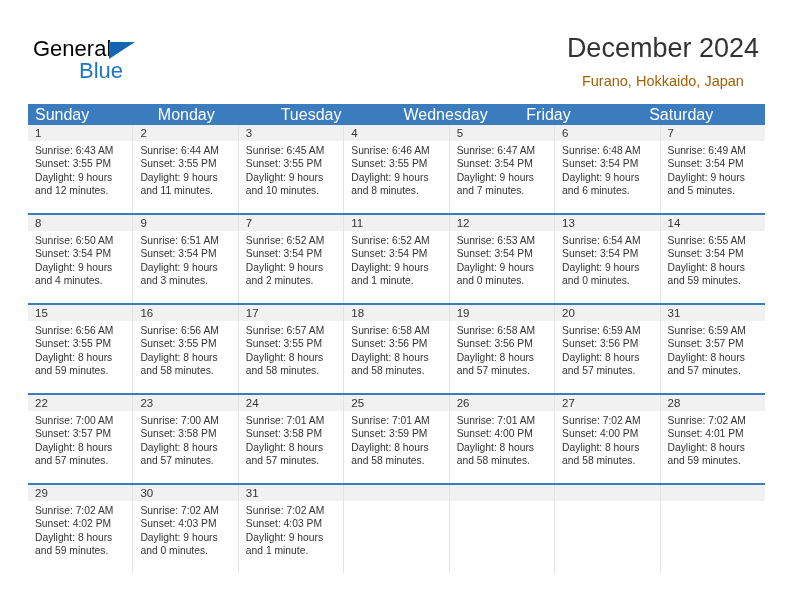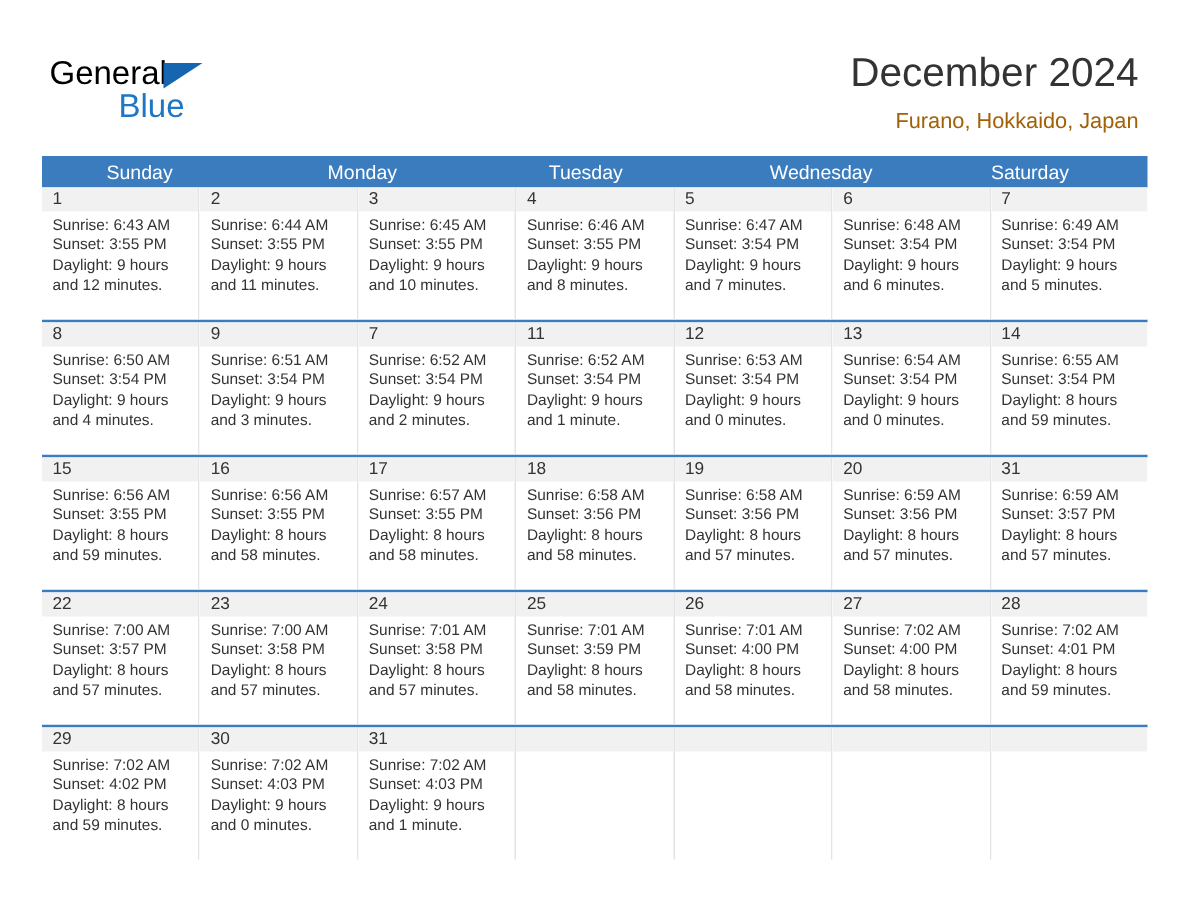--- a/index.html
+++ b/index.html
@@ -62,21 +62,21 @@
     font-size: 22px;
     color: #1e76c4;
     line-height: 24px;
     font-family: "Liberation Sans", sans-serif;
     margin-left: 18px;
   }
   .title-block {
     position: absolute;
     right: 33px;
     top: 32px;
-    text-align: right;
+    text-align: center;
   }
   .cal-title {
     font-size: 27px;
     color: #333333;
     line-height: 32px;
     white-space: nowrap;
   }
   .cal-sub {
     font-size: 14.5px;
     color: #a16207;
@@ -94,27 +94,26 @@
   }
   .dow-row {
     display: flex;
     width: 100%;
     background: #3b7cbf;
     height: 21px;
   }
   .dow {
     flex: 1 1 0;
     color: #ffffff;
-    font-size: 13px;
+    font-size: 16px;
     line-height: 21px;
     padding-left: 7px;
     box-sizing: border-box;
     white-space: nowrap;
     overflow: hidden;
-    margin-left: 36px;
   }
   .week {
     width: 100%;
     border-top: 2px solid #3b7cbf;
   }
   .week:first-of-type {
     border-top: none;
   }
   .week-inner {
     display: flex;
@@ -174,20 +173,21 @@
     </div>
 
   </div>
 
   <div class="calendar">
     <div class="dow-row" id="dow-row">
         <div class="dow">Sunday</div>
         <div class="dow">Monday</div>
         <div class="dow">Tuesday</div>
         <div class="dow">Wednesday</div>
+        <div class="dow">Friday</div>
         <div class="dow">Saturday</div>
       </div>
     <div id="weeks-container">
         <div class="week">
           <div class="week-inner">
             <div class="day-cell">
               <span class="day-num">1</span>
               <div class="day-body">
                 <div>Sunrise: 6:43 AM</div>
                 <div>Sunset: 3:55 PM</div>

